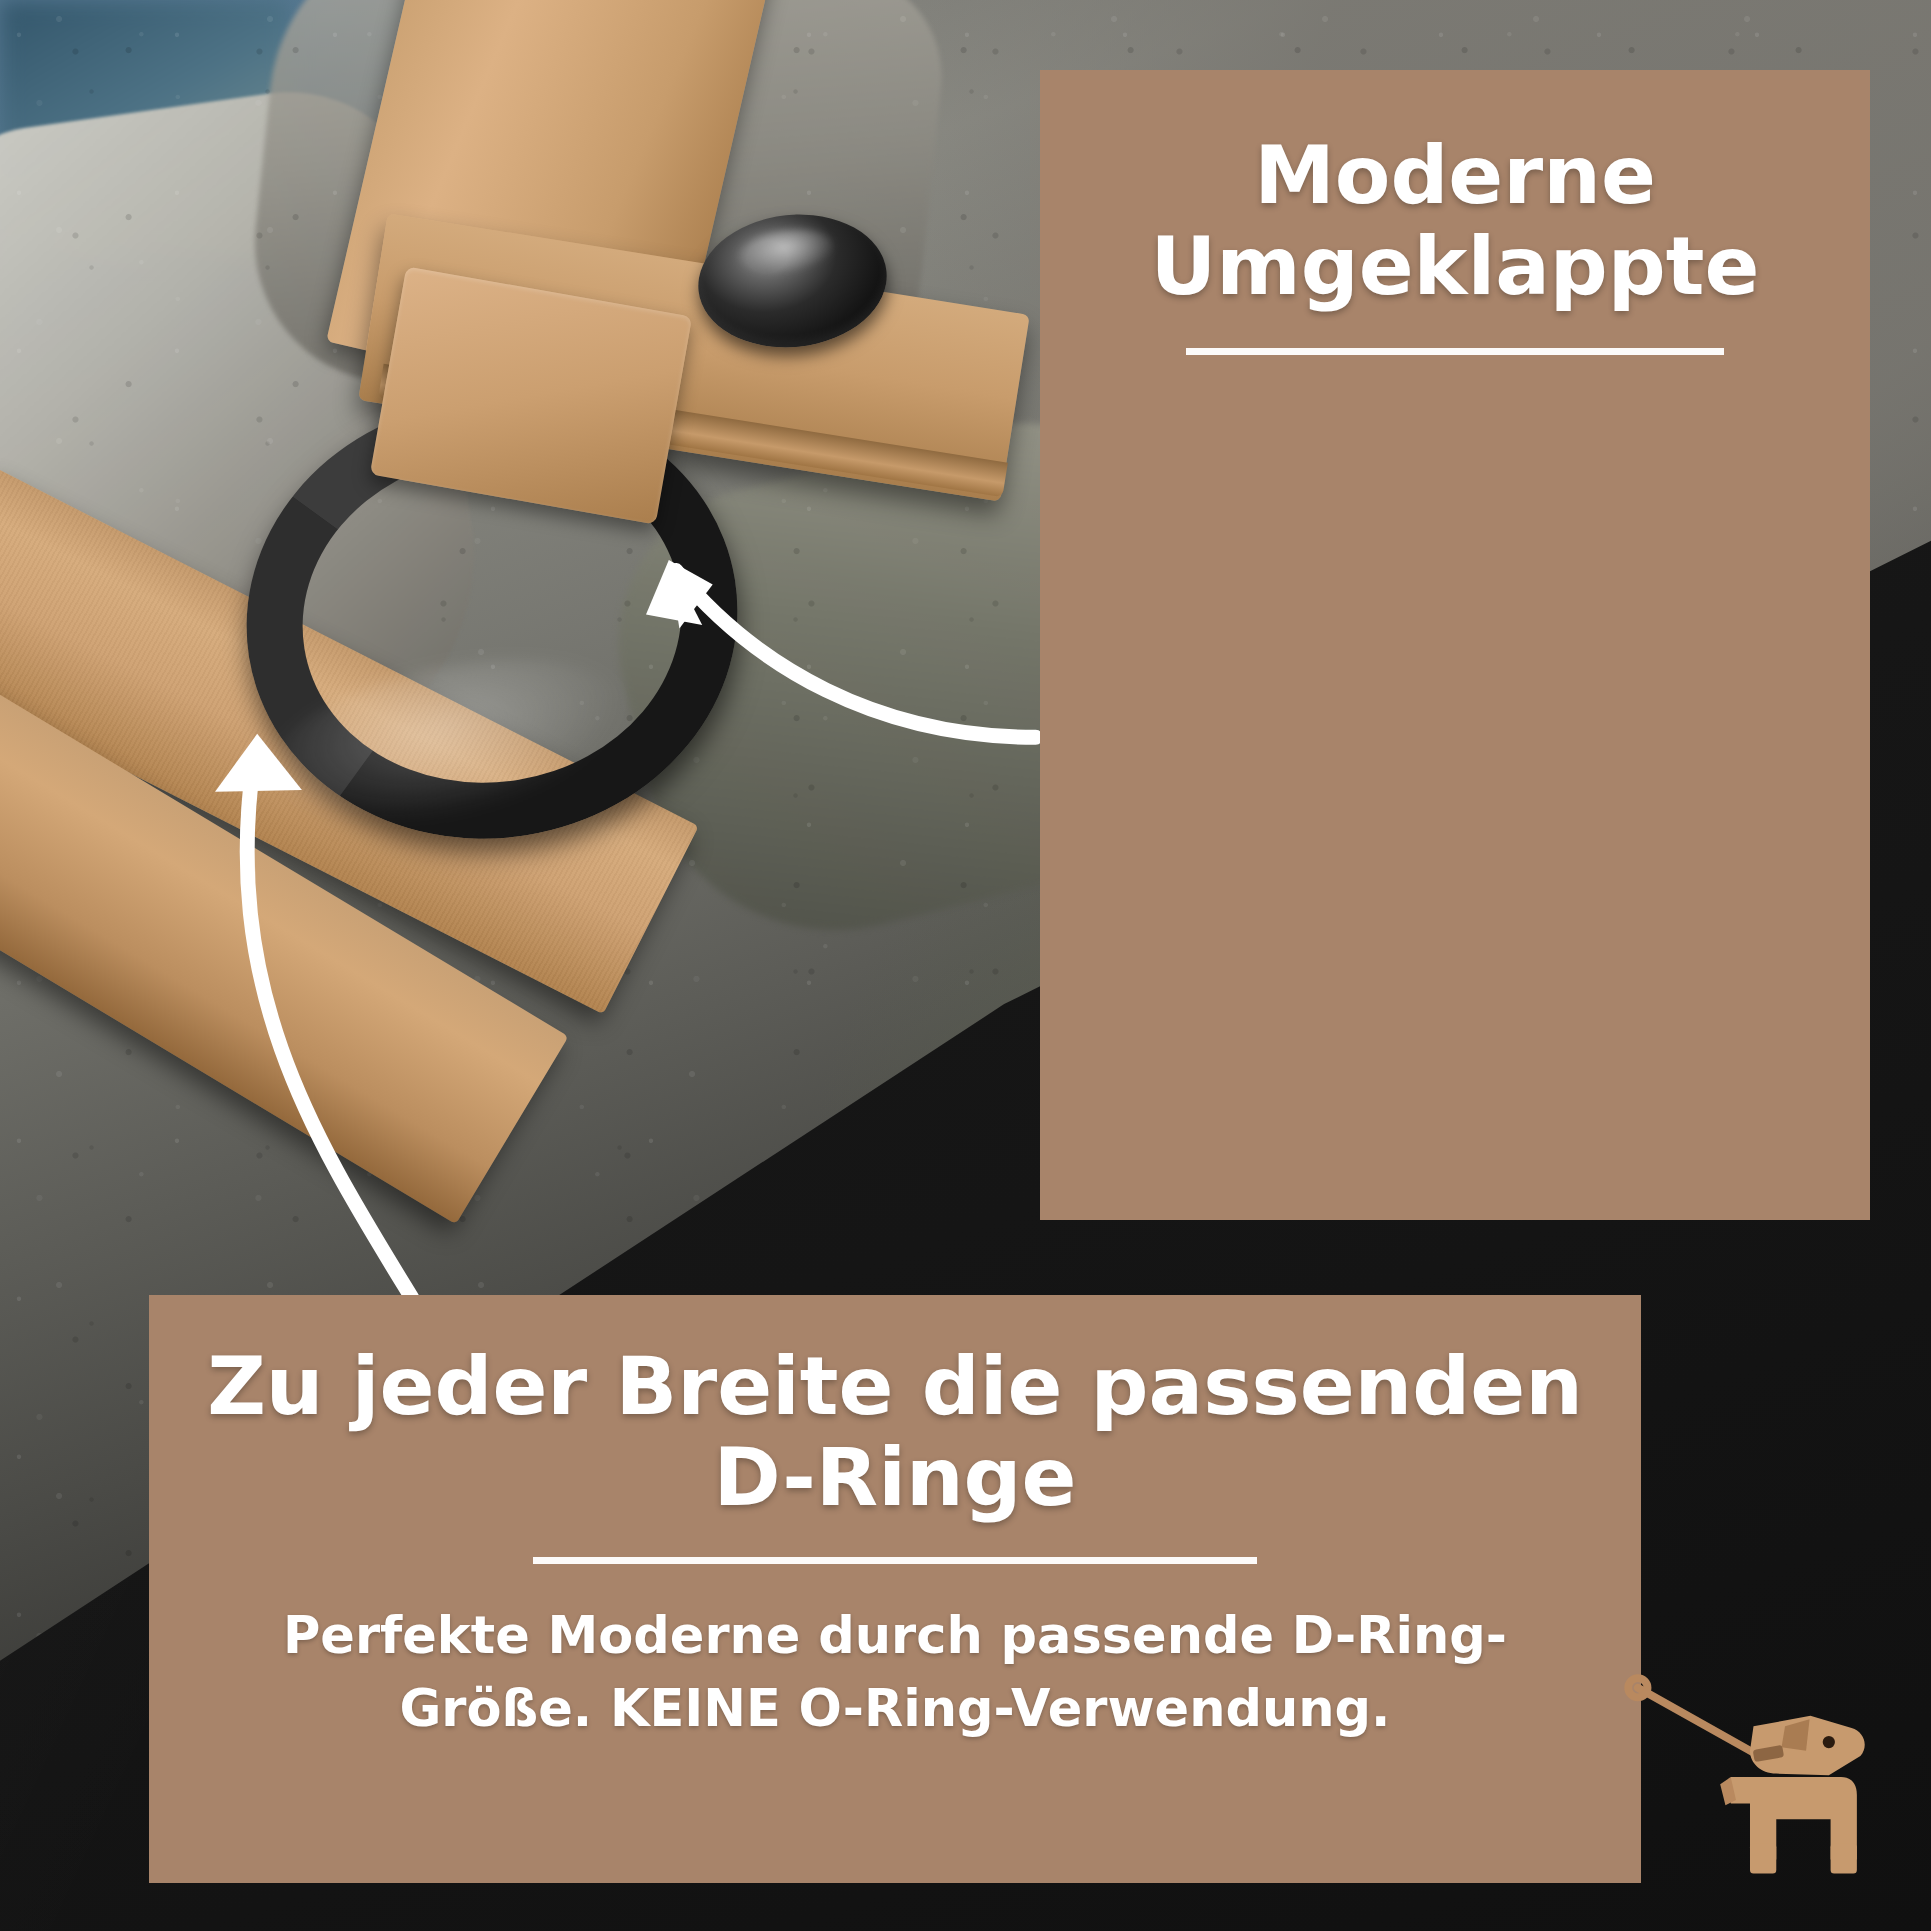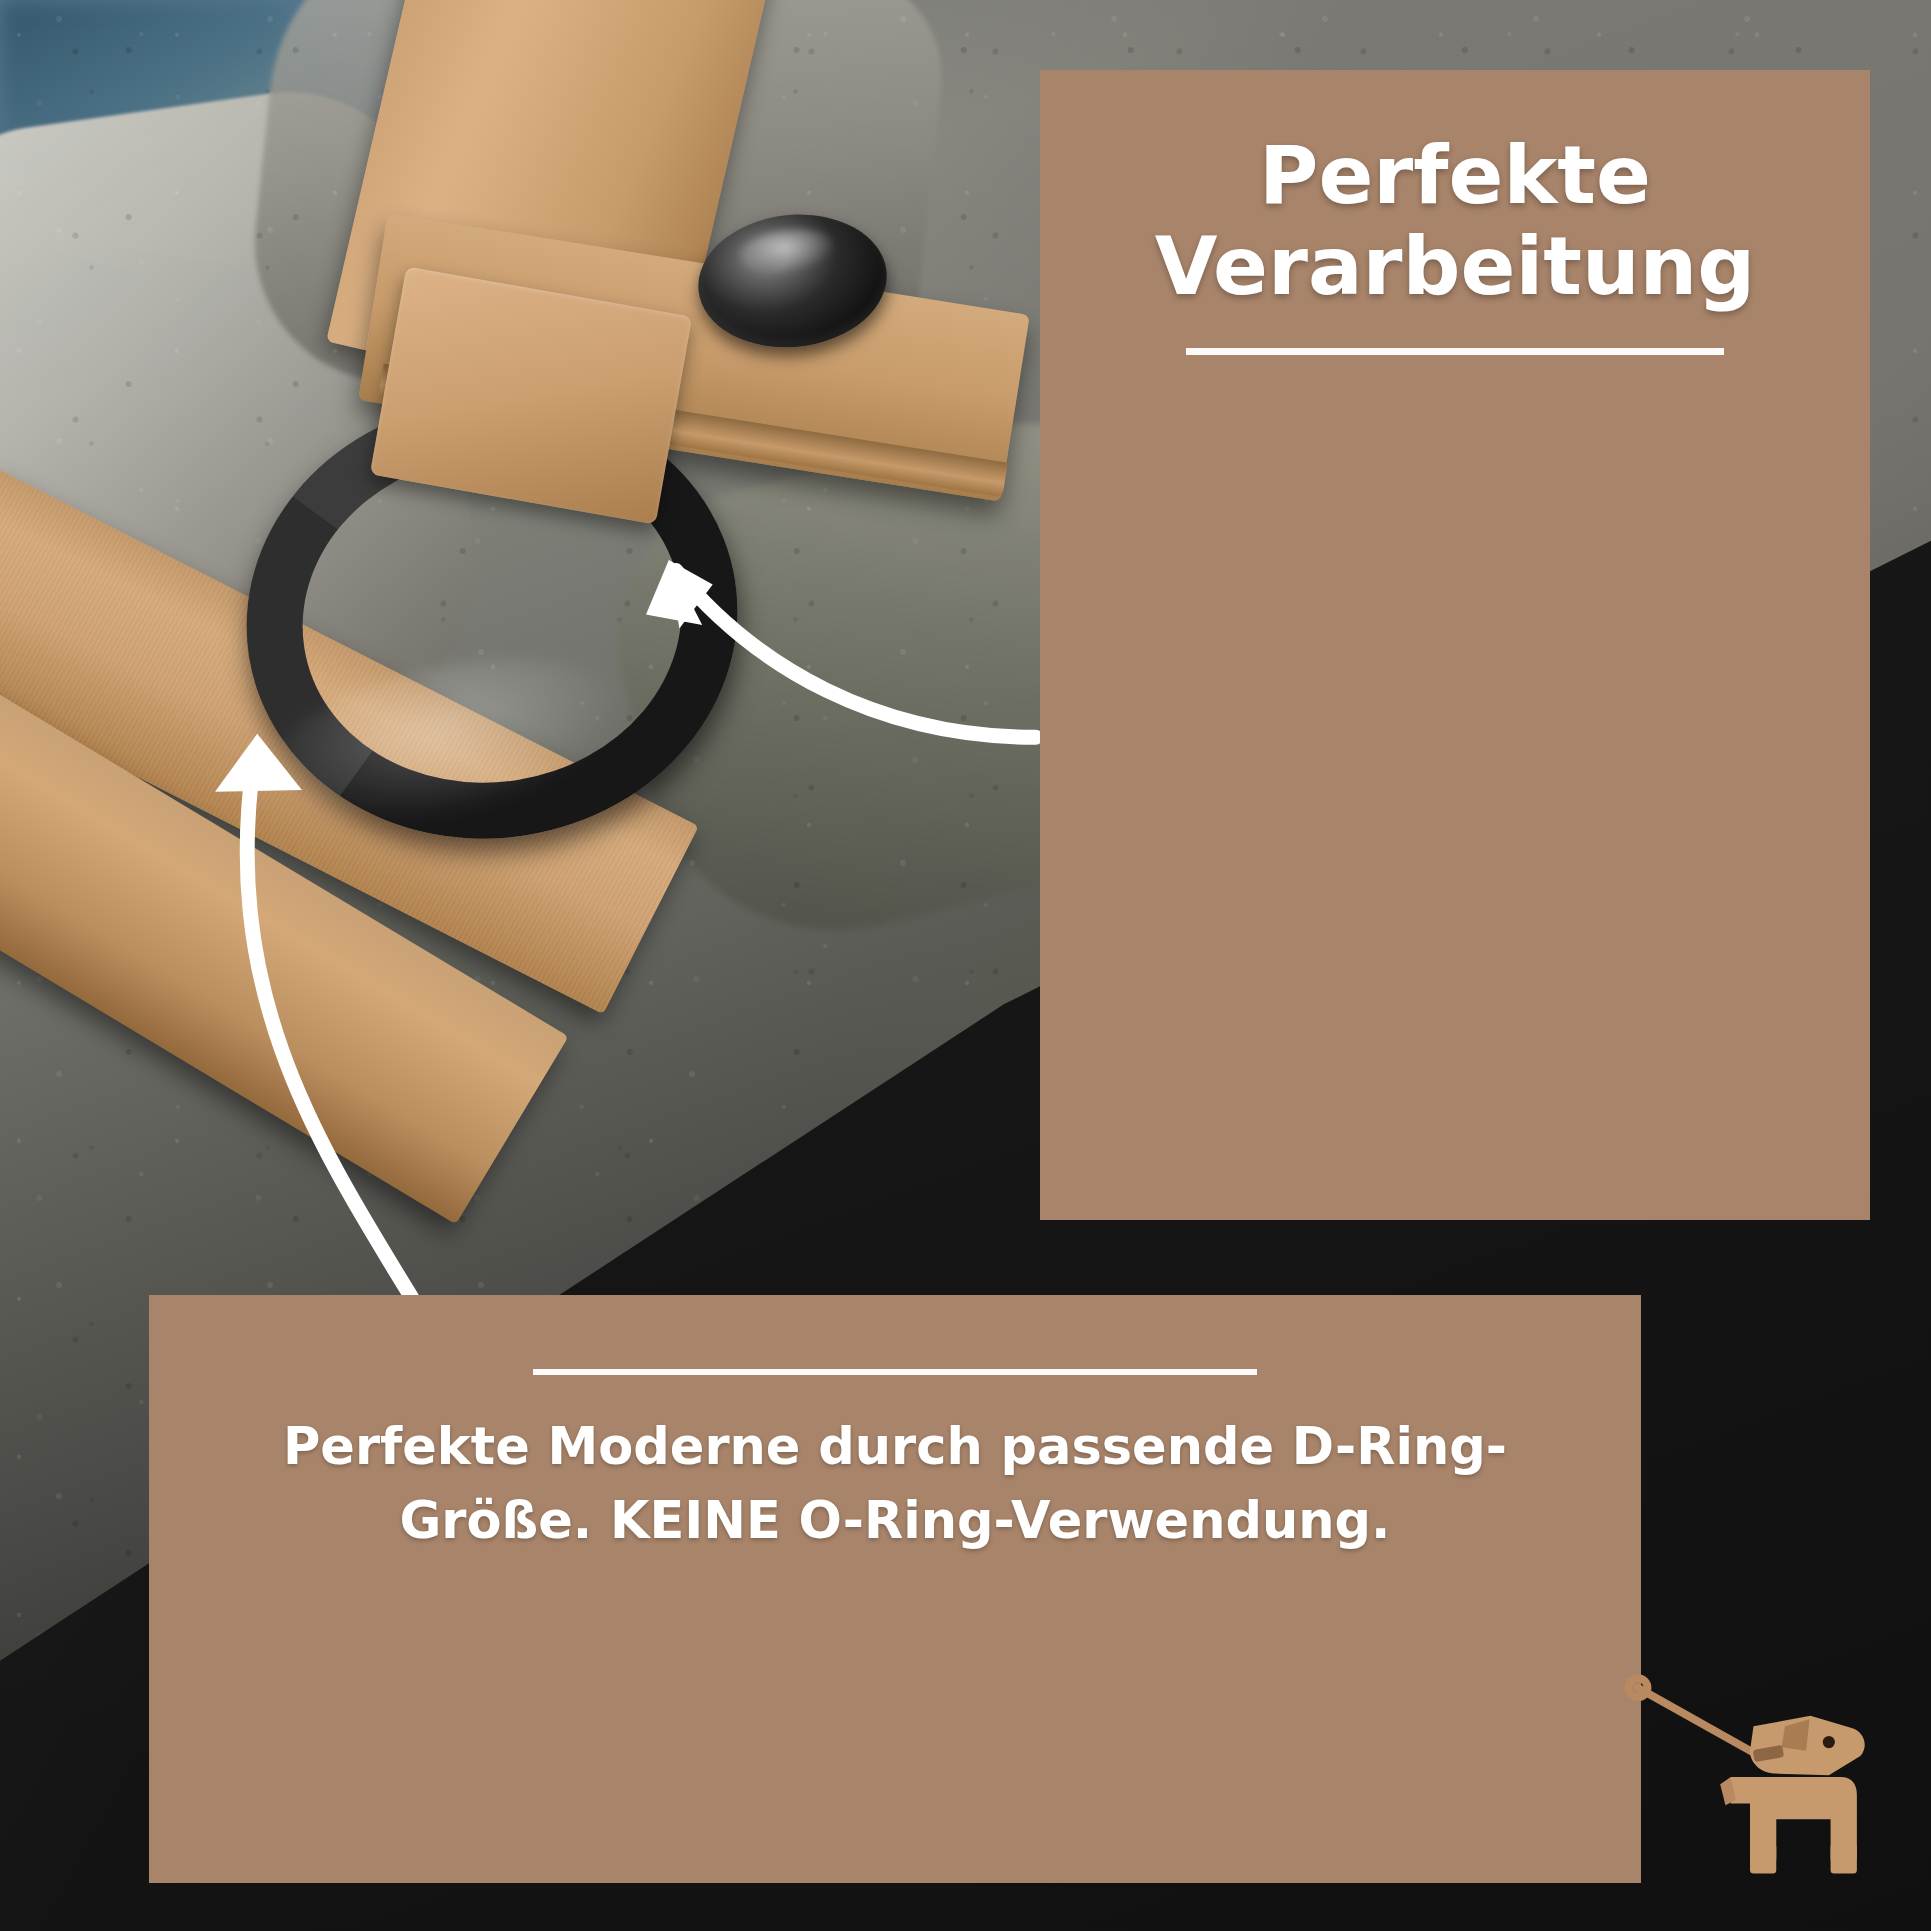--- a/index.html
+++ b/index.html
@@ -332,25 +332,26 @@
       <path d="M 762 638 L 774 716 L 812 666 Z" fill="#ffffff"></path>
     </g>
 
     <g>
       <path d="M 470 1480 C 360 1300, 250 1130, 290 860" fill="none" stroke="#ffffff" stroke-width="17" stroke-linecap="round"></path>
       <path d="M 293 836 L 245 902 L 344 900 Z" fill="#ffffff"></path>
     </g>
   </svg>
 
   <div class="panel" id="panel-top">
-    <h1 class="panel-title">Perfekte Verarbeitung</h1>
+    <h1 class="panel-title">Moderne Umgeklappte</h1>
     <hr class="divider">
   </div>
 
   <div class="panel" id="panel-bottom">
+    <h1 class="panel-title">Zu jeder Breite die passenden D-Ringe</h1>
     <hr class="divider">
     <p class="panel-body body-1">Perfekte Moderne durch passende D-Ring-Größe. KEINE O-Ring-Verwendung.</p>
   </div>
 
   <svg class="logo" viewBox="0 0 300 250">
 
     <path d="M 18 18 L 150 92" stroke="#b9895f" stroke-width="9" stroke-linecap="round" fill="none"></path>
     <circle cx="18" cy="18" r="11" fill="none" stroke="#b9895f" stroke-width="9"></circle>
 
     <path d="M 150 62 L 215 50 L 262 64 C 276 68, 282 84, 272 96 L 236 118 L 176 116 C 158 116, 146 104, 146 90 Z" fill="#c79a6e"></path>

